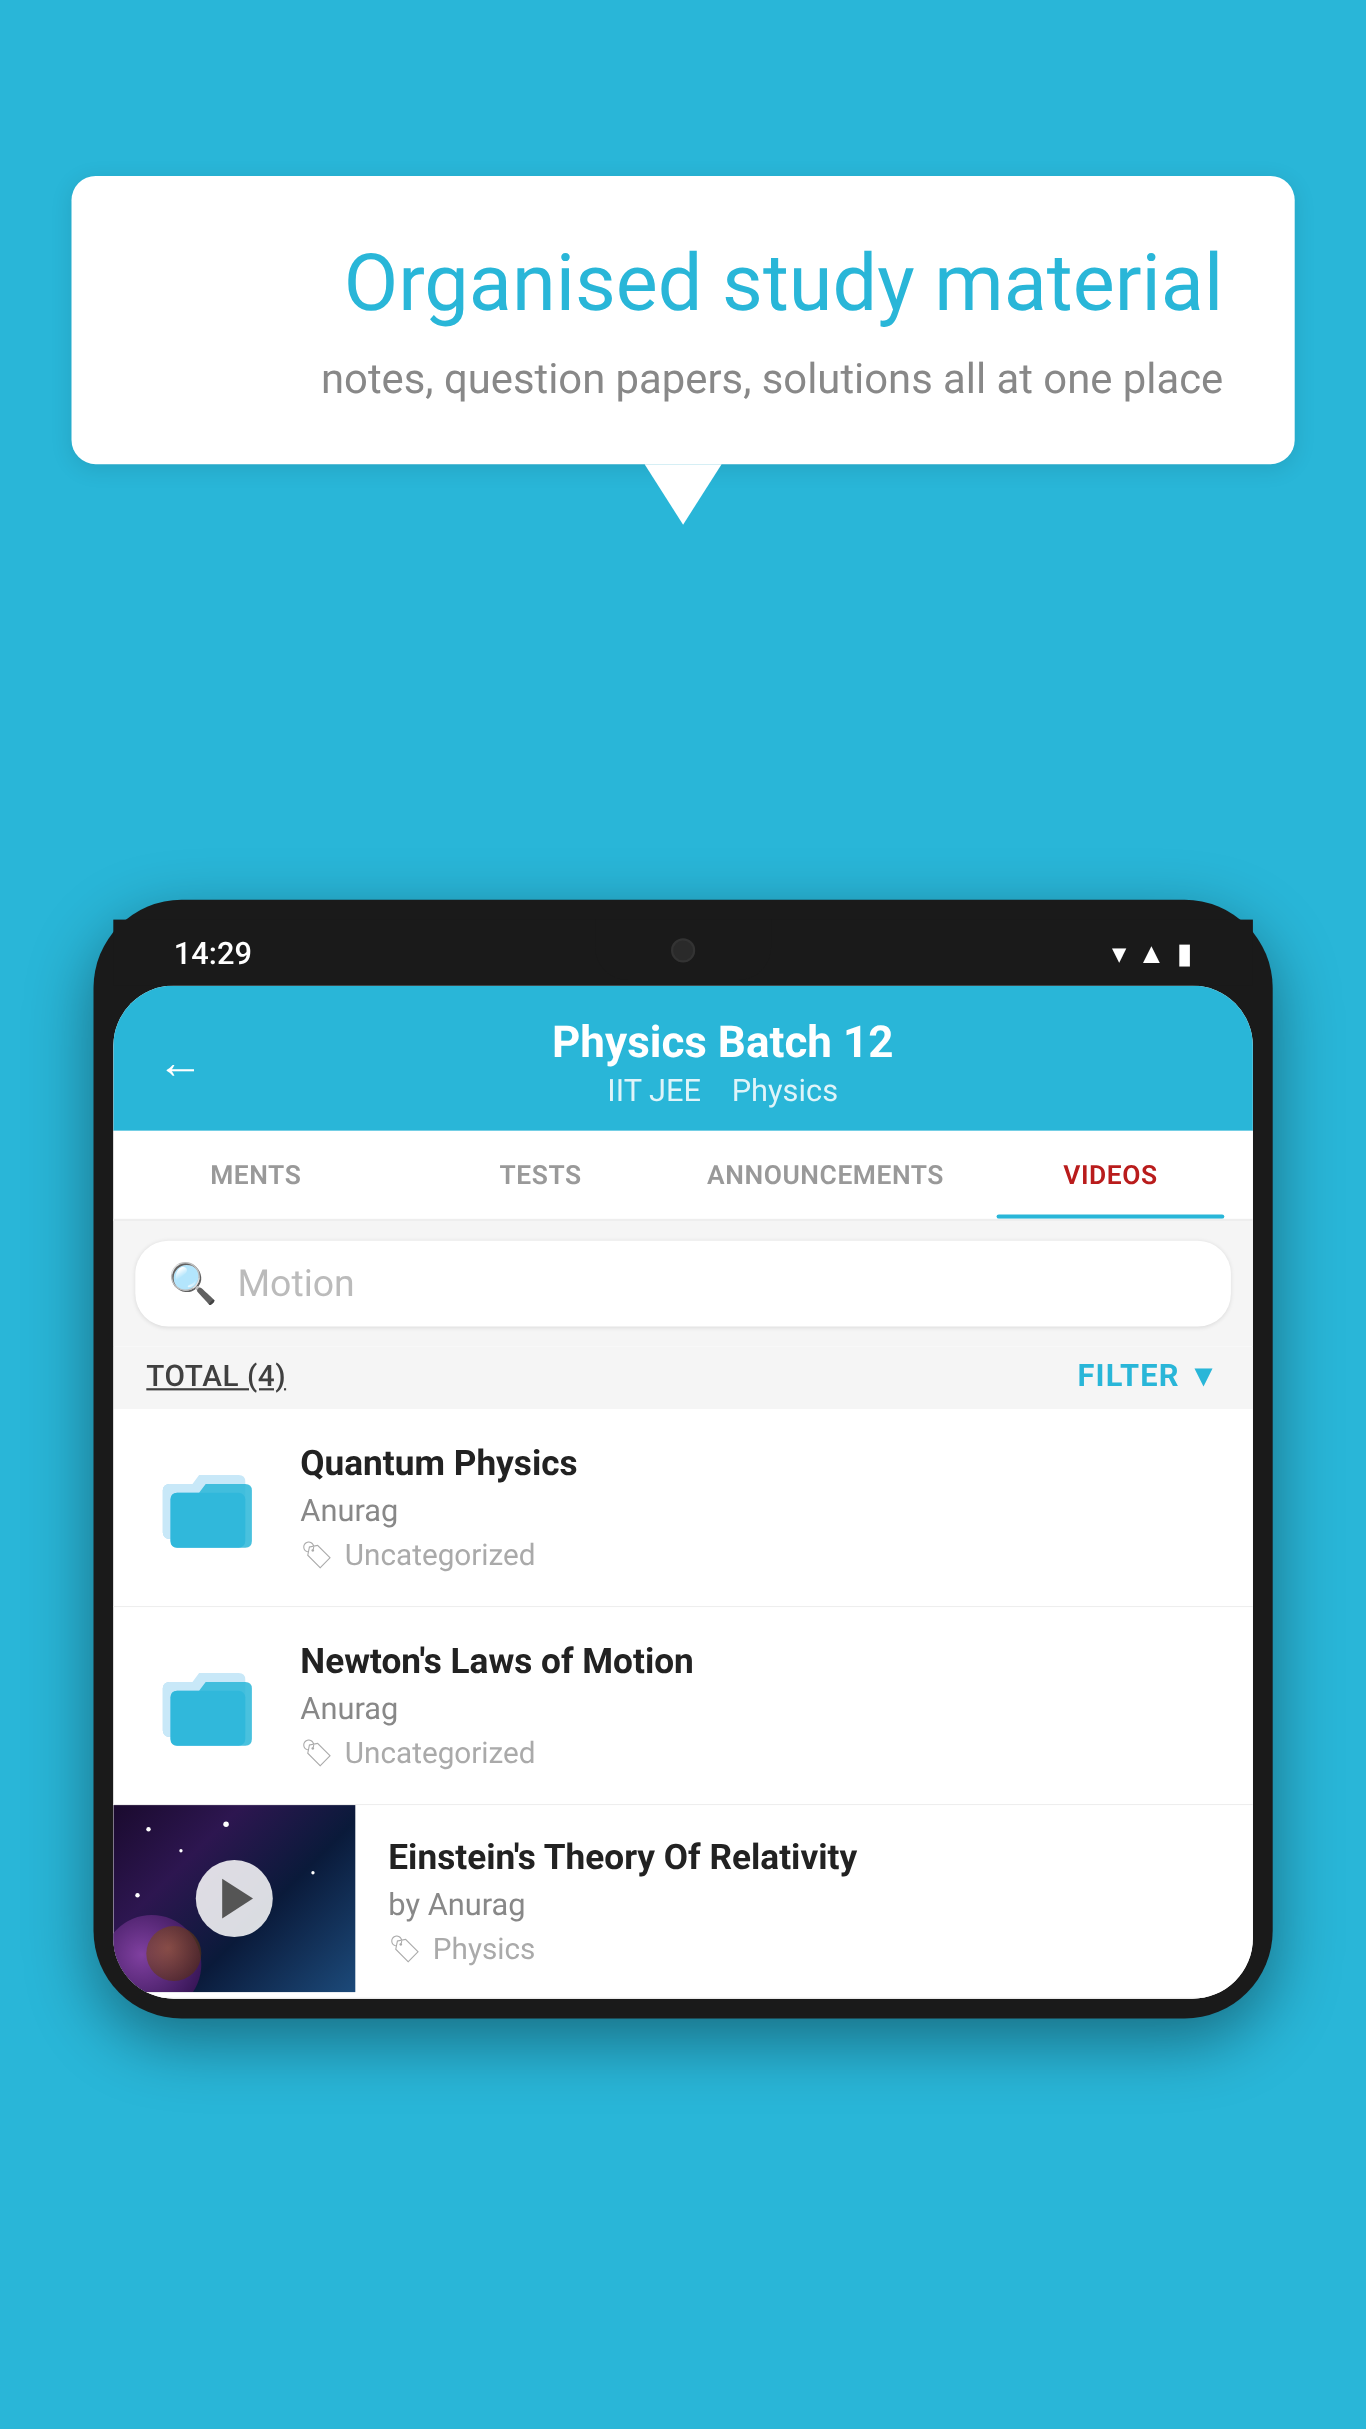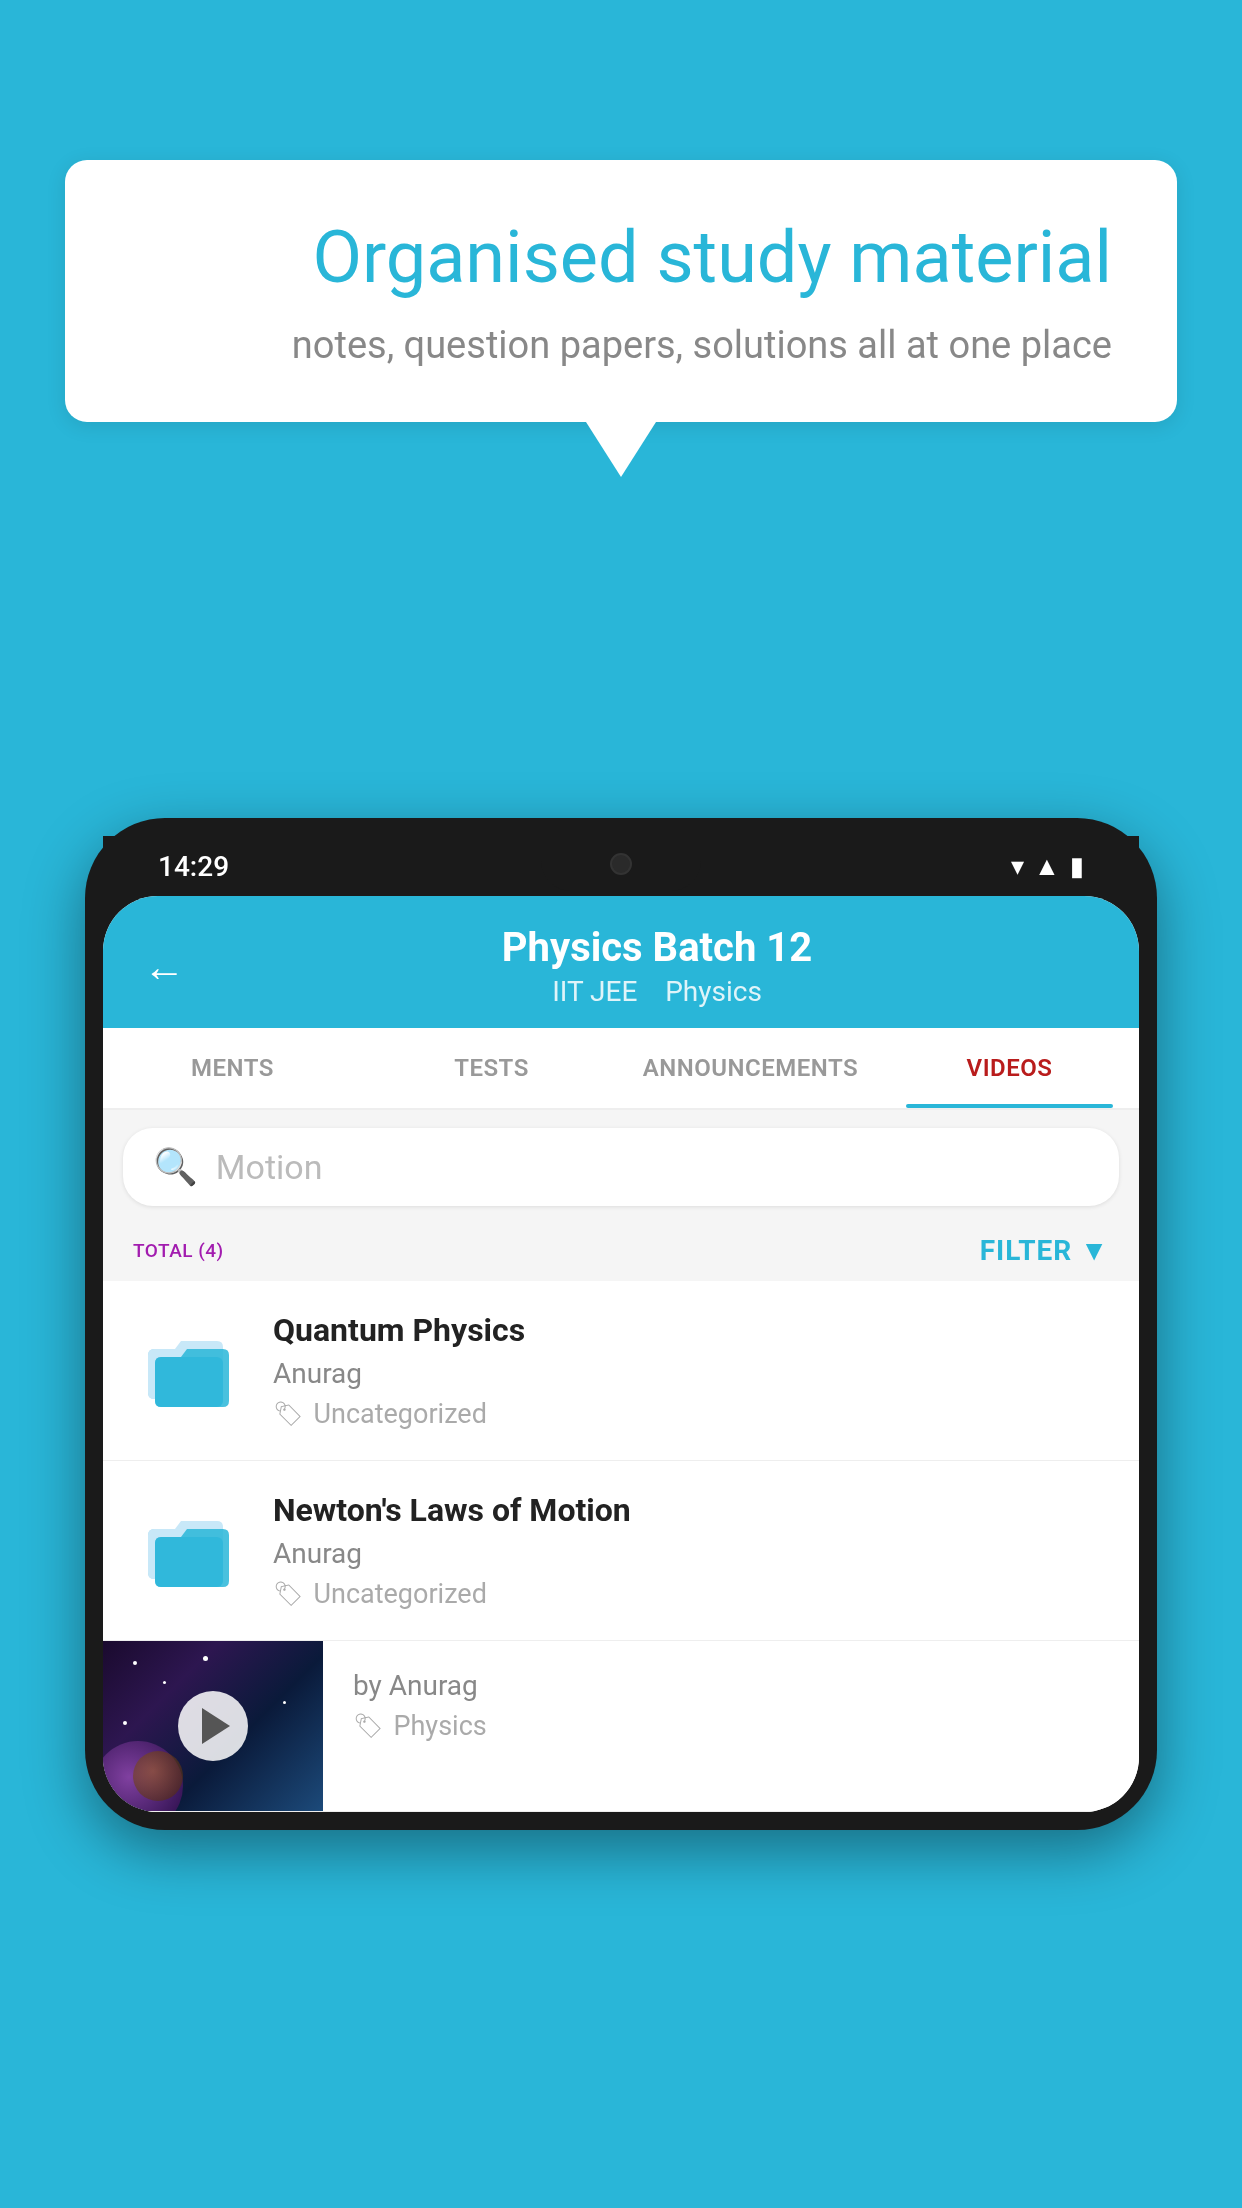--- a/index.html
+++ b/index.html
@@ -224,24 +224,25 @@
     
     .filter-bar {
       background: #f5f5f5;
       padding: 10px 30px 14px 30px;
       display: flex;
       justify-content: space-between;
       align-items: center;
     }
 
     .total-label {
-      color: #a21caf;
-      font-size: 19px;
+      color: #404040;
+      font-size: 27px;
       font-weight: 500;
       letter-spacing: 0.5px;
+      text-decoration: underline;
     }
 
     .filter-btn {
       color: #29b6d8;
       font-size: 28px;
       font-weight: 700;
       display: flex;
       align-items: center;
       gap: 8px;
       cursor: pointer;
@@ -494,20 +495,21 @@
             <div class="star" style="width:4px;height:4px;top:80px;left:20px;"></div>
 
             <div class="planet" style="width:90px;height:90px;bottom:-20px;left:-10px;background:radial-gradient(circle at 40% 40%, #8040a0, #200840);"></div>
             <div class="planet" style="width:50px;height:50px;bottom:10px;left:30px;background:radial-gradient(circle at 40% 40%, #a06020, #402008);opacity:0.6;"></div>
 
             <div class="play-btn-overlay">
               <div class="play-triangle"></div>
             </div>
           </div>
           <div class="video-info-thumb">
+            <div class="video-title">Einstein's Theory Of Relativity</div>
             <div class="video-author">by Anurag</div>
             <div class="video-tag-row">
               <span class="tag-icon">🏷</span>
               <span class="video-tag">Physics</span>
             </div>
           </div>
         </div>
 
       </div>
     </div>

